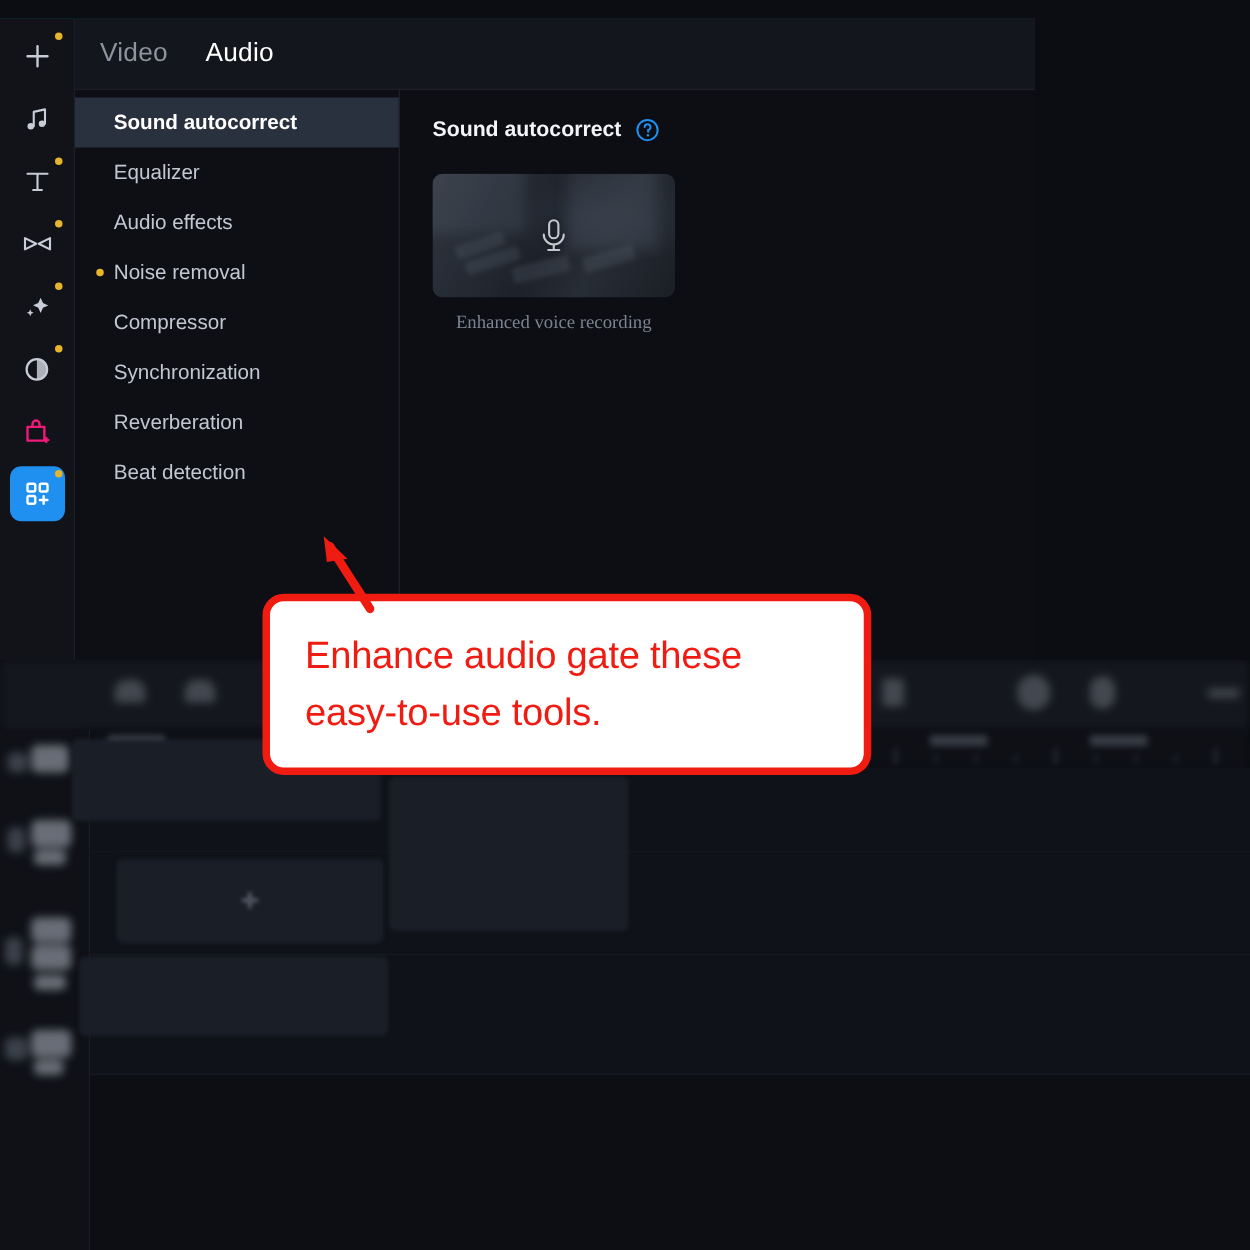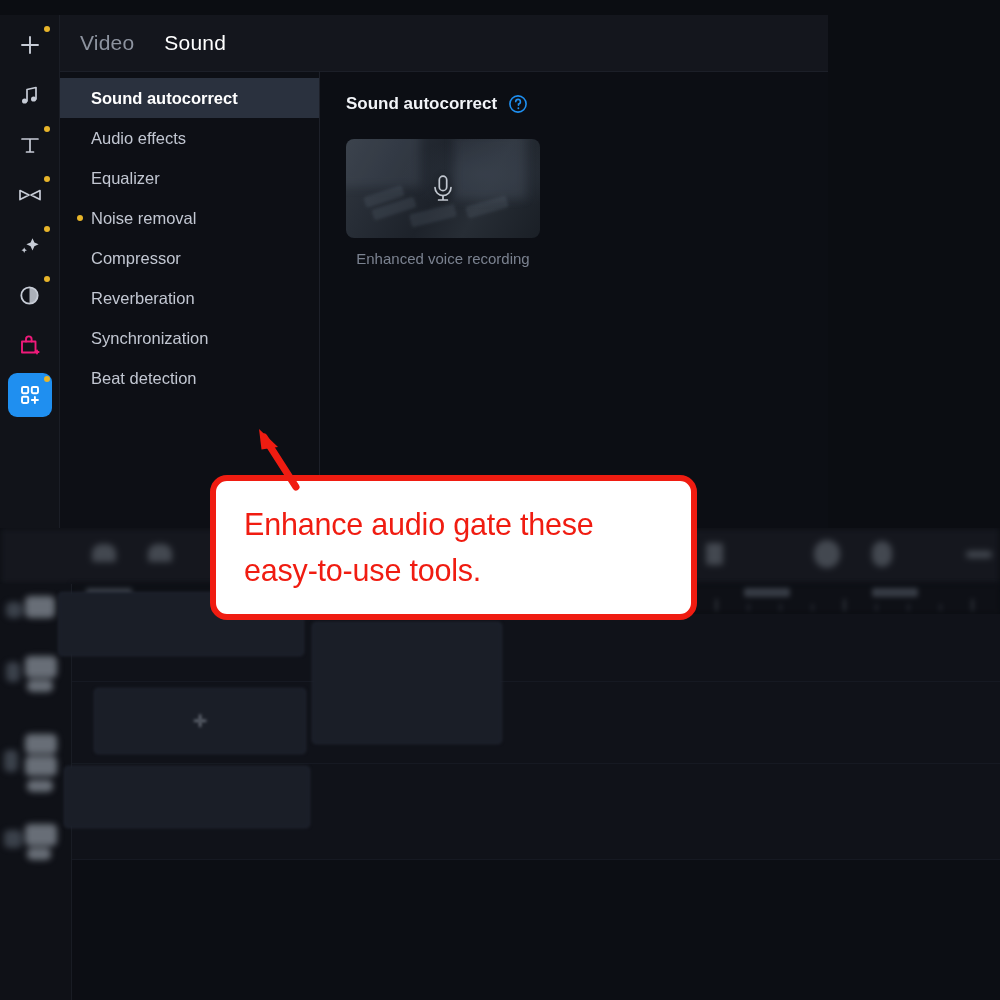--- a/index.html
+++ b/index.html
@@ -149,21 +149,21 @@
     font-size: 17px;
     font-weight: bold;
     color: #f2f4f8;
   }
   .help-icon {
     width: 20px; height: 20px;
     display: block;
     color: #1f8ff0;
   }
 
-  .cards { display: flex; gap: 22px; }
+  .cards { display: flex; gap: 22px; font-family: Liberation Serif, serif; }
   .card { width: 194px; }
   .thumb {
     position: relative;
     width: 194px;
     height: 99px;
     border-radius: 8px;
     overflow: hidden;
     background:
       radial-gradient(ellipse 70% 60% at 72% 36%, #2b323c 0%, rgba(43,50,60,0) 62%),
       linear-gradient(118deg, #31373f 0%, #272d36 22%, #1d222a 48%, #272d35 68%, #1a1f26 100%);
@@ -380,47 +380,47 @@
         </svg>
         <span class="dot"></span>
       </div>
 
     </div>
 
     <div class="panel">
 
       <div class="tabs">
         <div class="tab">Video</div>
-        <div class="tab active">Sound</div>
+        <div class="tab active">Audio</div>
       </div>
 
       <div class="panel-body">
 
         <div class="cat-list">
           <div class="cat-item selected">
             <span>Sound autocorrect</span>
           </div>
           <div class="cat-item">
+            <span>Equalizer</span>
+          </div>
+          <div class="cat-item">
             <span>Audio effects</span>
-          </div>
-          <div class="cat-item">
-            <span>Equalizer</span>
           </div>
           <div class="cat-item">
             <span class="cat-dot"></span>
             <span>Noise removal</span>
           </div>
           <div class="cat-item">
             <span>Compressor</span>
           </div>
           <div class="cat-item">
+            <span>Synchronization</span>
+          </div>
+          <div class="cat-item">
             <span>Reverberation</span>
-          </div>
-          <div class="cat-item">
-            <span>Synchronization</span>
           </div>
           <div class="cat-item">
             <span>Beat detection</span>
           </div>
         </div>
 
         <div class="content">
 
           <div class="content-head">
             <div class="content-title">Sound autocorrect</div>

